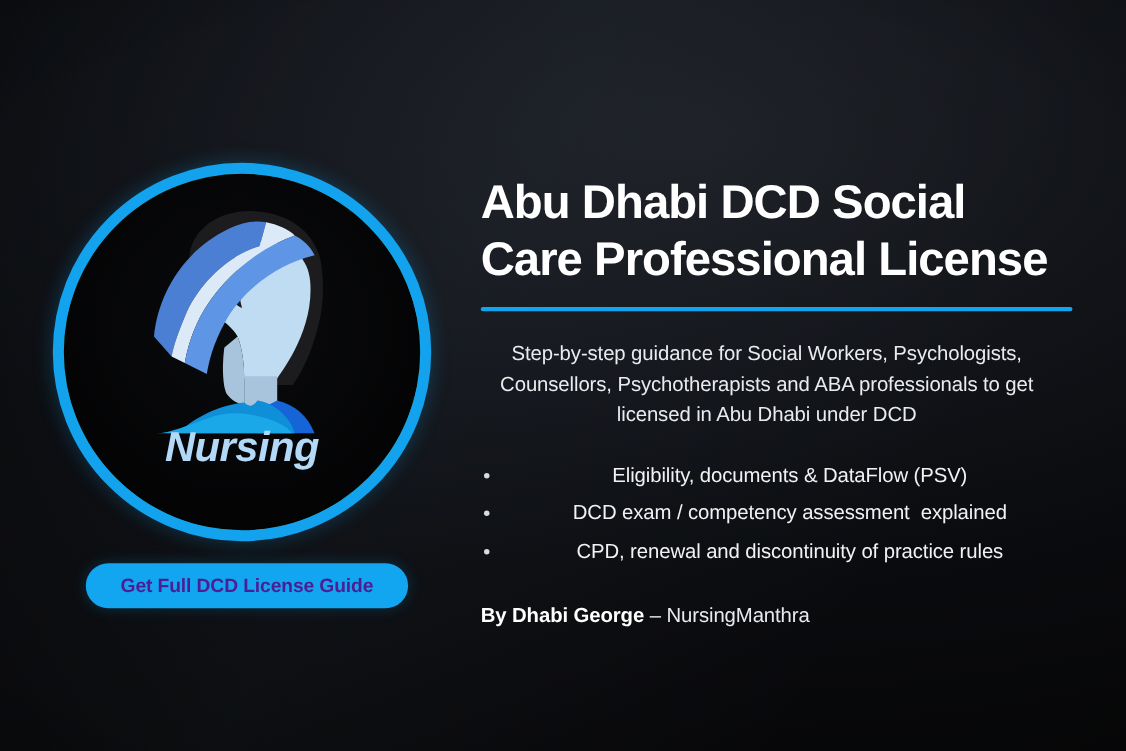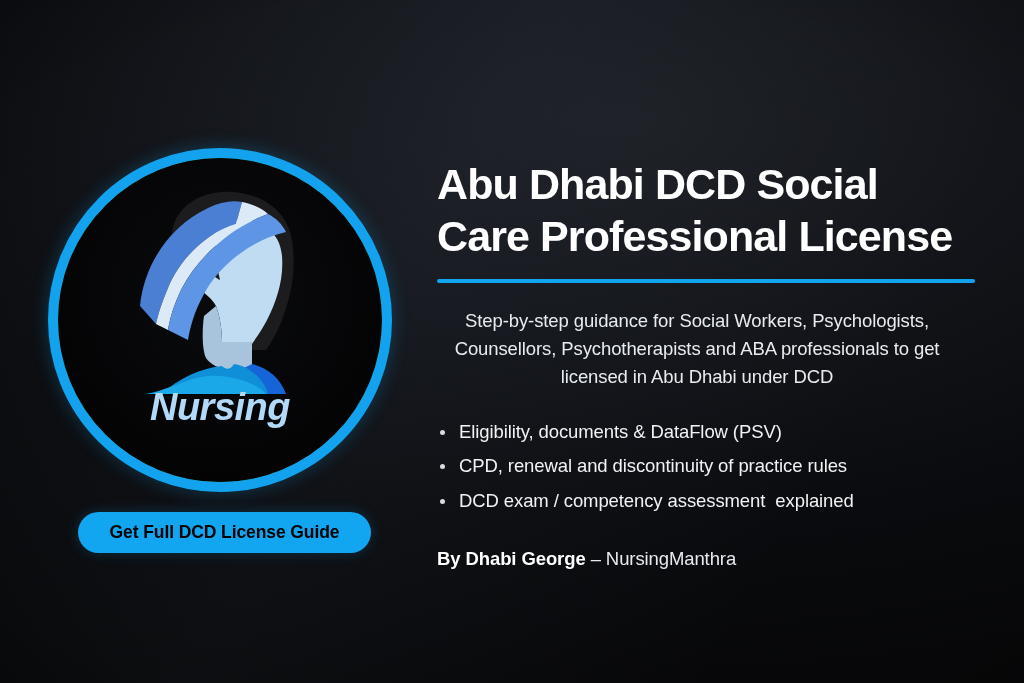--- a/index.html
+++ b/index.html
@@ -84,21 +84,21 @@
   
   .cta {
     position: absolute;
     left: 78px;
     top: 512px;
     width: 293px;
     height: 41px;
     border-radius: 21px;
     background: #12a5f0;
     border: none;
-    color: #000000;
+    color: #4c1d95;
     font-family: "Liberation Sans", sans-serif;
     font-size: 17.5px;
     font-weight: bold;
     letter-spacing: -0.1px;
     cursor: pointer;
     display: flex;
     align-items: center;
     justify-content: center;
     box-shadow: 0 0 14px rgba(18,165,240,0.22);
   }
@@ -131,20 +131,21 @@
     line-height: 1.52;
     color: #e9ecef;
     letter-spacing: -0.1px;
     width: 520px;
     text-align: center;
   }
   .bullets {
     margin: 24px 0 0 0;
     padding: 0;
     list-style: none;
+    text-align: center;
   }
   .bullets li {
     position: relative;
     padding-left: 22px;
     font-size: 18.5px;
     line-height: 1.85;
     color: #f0f2f4;
     letter-spacing: -0.1px;
     white-space: pre;
   }
@@ -226,22 +227,22 @@
   <div class="content">
 
     <h1 class="title">Abu Dhabi DCD Social Care Professional License</h1>
 
     <div class="accent-rule"></div>
 
     <div class="subtitle">Step-by-step guidance for Social Workers, Psychologists, Counsellors, Psychotherapists and ABA professionals to get licensed in Abu Dhabi under DCD</div>
 
     <ul class="bullets">
       <li>Eligibility, documents &amp; DataFlow (PSV)</li>
+      <li>DCD exam / competency assessment  explained</li>
       <li>CPD, renewal and discontinuity of practice rules</li>
-      <li>DCD exam / competency assessment  explained</li>
     </ul>
 
     <div class="byline">
       <span class="strong">By Dhabi George</span><span>&nbsp;</span><span>– NursingManthra</span>
     </div>
 
   </div>
 </div>
 
 </body></html>

